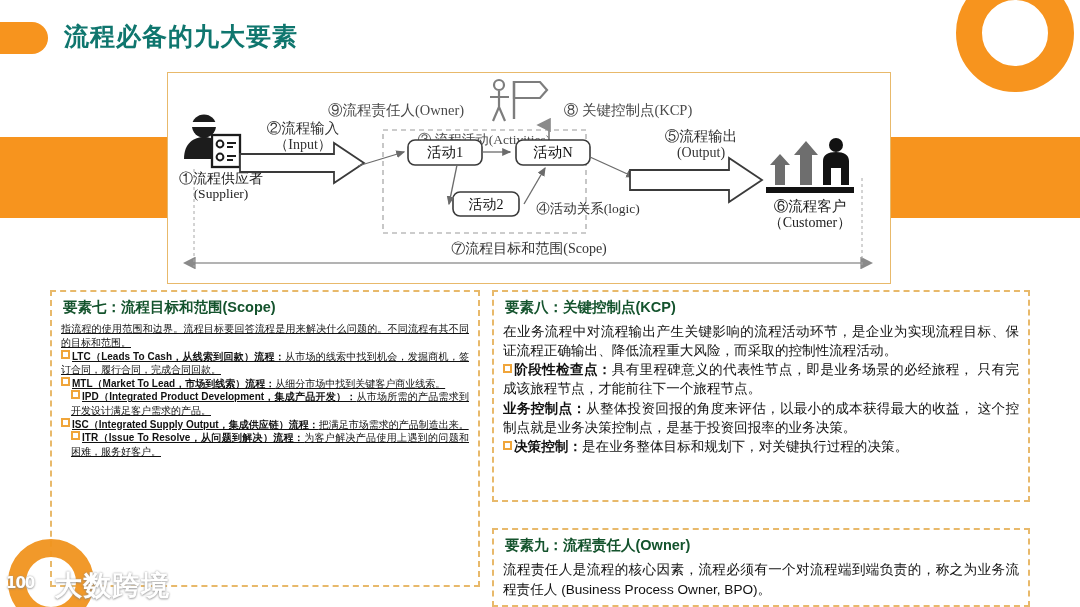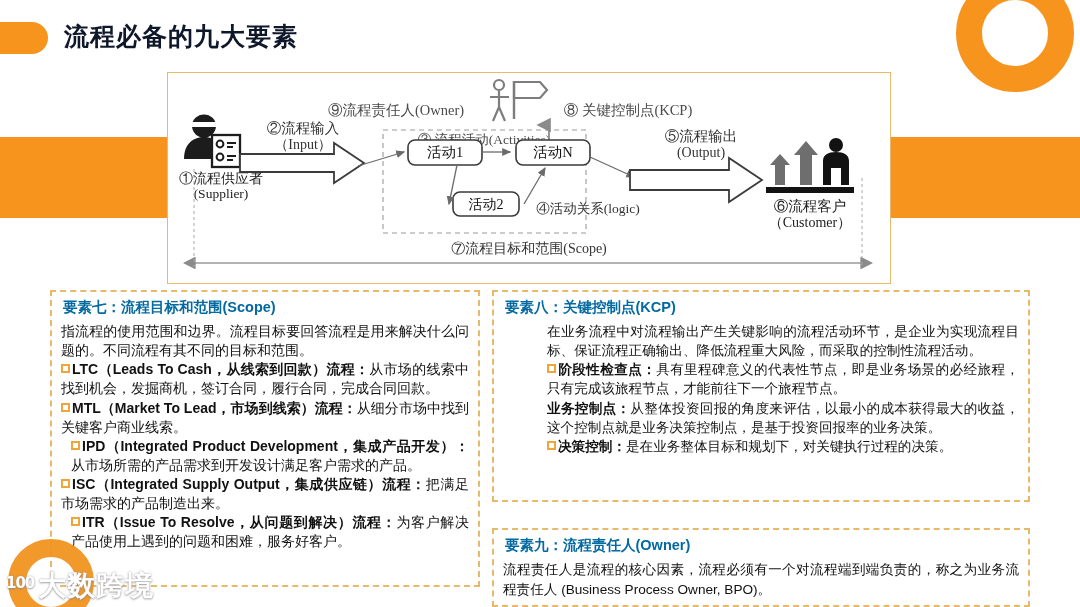--- a/index.html
+++ b/index.html
@@ -48,41 +48,41 @@
     border: 18px solid #F0941F;
     border-radius: 50%;
     box-sizing: border-box;
     z-index: 6;
     opacity: .95;
   }
   .watermark {
     position: absolute;
     left: 6px; bottom: 2px;
     z-index: 7;
-    display: flex; align-items: flex-end; gap: 4px;
+    display: flex; align-items: flex-end; gap: 20px;
     color: #ffffff;
     text-shadow: 0 0 2px rgba(150,150,150,.85), 0 1px 2px rgba(120,120,120,.6);
     pointer-events: none;
   }
   .watermark .wm-100 {
     font-size: 15px; font-weight: bold; letter-spacing: -1px;
     font-family: "DejaVu Sans", sans-serif;
     margin-bottom: 13px;
   }
   .watermark .wm-text {
     font-size: 28px; font-weight: bold; letter-spacing: 1px;
   }
 
   
   .page-title {
     position: absolute;
     left: 64px; top: 20px;
     font-size: 25px;
     font-weight: bold;
-    color: #0f172a;
+    color: #0f766e;
     letter-spacing: 1px;
     z-index: 3;
   }
 
   
   .diagram-panel {
     position: absolute;
     left: 167px; top: 72px;
     width: 724px; height: 212px;
     background: #ffffff;
@@ -102,29 +102,29 @@
     z-index: 5;
     padding: 5px 9px 4px 9px;
   }
   #box-seven { left: 50px;  top: 290px; width: 430px; height: 297px; }
   #box-eight { left: 492px; top: 290px; width: 538px; height: 212px; }
   #box-nine  { left: 492px; top: 528px; width: 538px; height: 79px; }
 
   .box-title {
     font-size: 14.5px;
     font-weight: bold;
-    color: #0369a1;
+    color: #14532d;
     margin: 2px 0 6px 2px;
     line-height: 1.2;
   }
   .box-body { font-size: 14px; color: #111; line-height: 1.33; }
   .box-body p { margin: 0 0 0 0; text-align: justify; text-justify: inter-ideograph; }
-  #box-eight .box-body p { font-size: 13.6px; line-height: 1.4; margin-left: 44px; }
+  #box-eight .box-body p { font-size: 13.6px; line-height: 1.4; }
   #box-nine  .box-body p { font-size: 13.6px; line-height: 1.42; }
-  #box-seven .box-body p { font-size: 14px;   line-height: 1.36; }
+  #box-seven .box-body p { font-size: 10px;   line-height: 1.36; text-decoration: underline; }
 
   .b { font-weight: bold; }
   .sq {
     display: inline-block;
     width: 9px; height: 9px;
     border: 2px solid #F0A53A;
     box-sizing: border-box;
     margin-right: 2px;
     vertical-align: 1px;
   }

